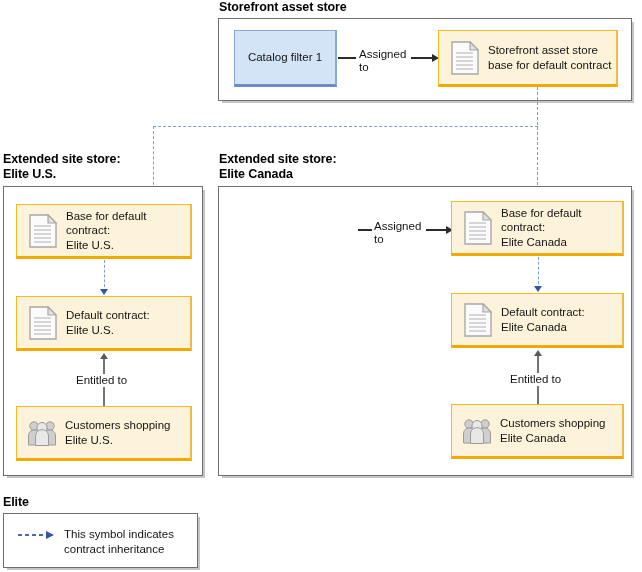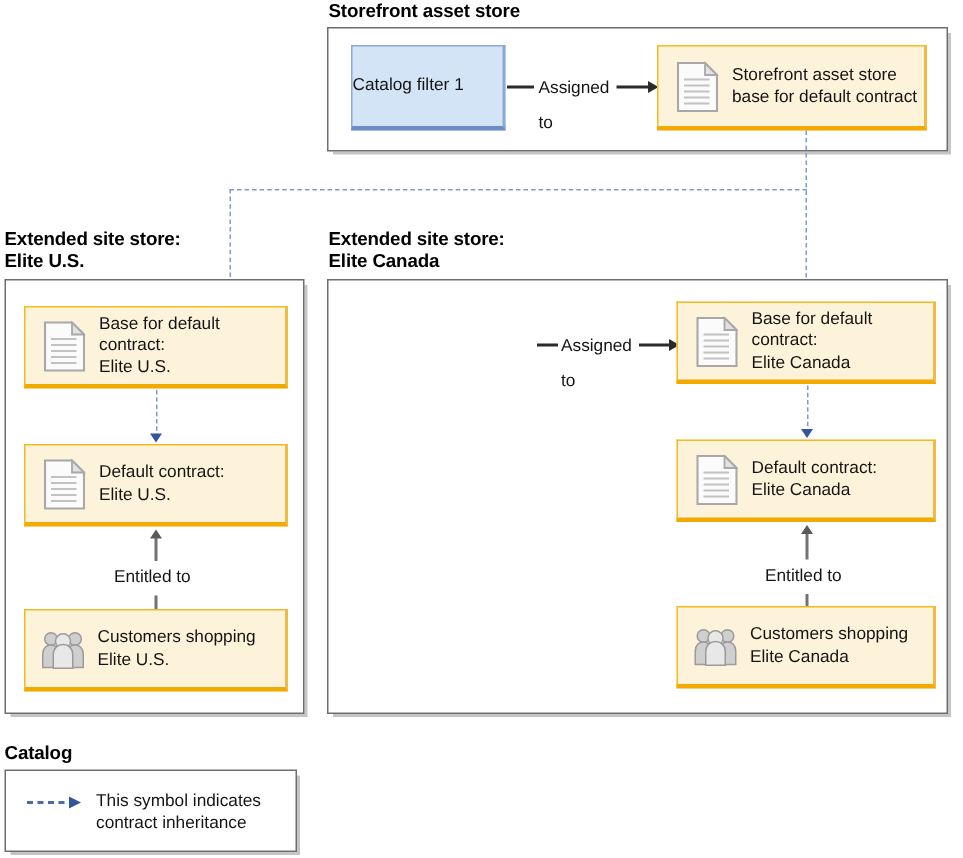--- a/index.html
+++ b/index.html
@@ -44,20 +44,21 @@
     background:#fdf3da;
     border:1px solid #f5b921;
     border-bottom:3px solid #f2a900;
     border-right:2px solid #f0bb45;
   }
   .node-blue{
     background:#d4e4f7;
     border:1px solid #8aa9d6;
     border-bottom:3px solid #6b8cc4;
     border-right:2px solid #8aa9d6;
+    justify-content:center;
   }
   .node-label{
     font-size:11.5px;
     line-height:14.5px;
     white-space:pre-line;
     color:#141414;
   }
   .node-blue .node-label{text-align:center;}
 
   
@@ -91,21 +92,21 @@
     position:absolute;width:0;
     border-left:1.6px dashed #7d9cce;
   }
   .dash-h{
     position:absolute;height:0;
     border-top:1.6px dashed #7d9cce;
   }
   .edge-label{
     position:absolute;
     font-size:11.5px;
-    line-height:23px;
+    line-height:13px;
     color:#141414;
     white-space:pre-line;
     background:#ffffff;
     padding:0 2px;
   }
   .edge-label-plain{background:transparent;}
 
   
   .legend-box{
     position:absolute;
@@ -280,21 +281,21 @@
       <path d="M1.5 26 V17 c0-4 2.6-6 5.5-6 s5.5 2 5.5 6 V26 Z" fill="#cfcfcf" stroke="#9a9a9a" stroke-width="1"></path>
       <circle cx="23" cy="7" r="4.2" fill="#cfcfcf" stroke="#9a9a9a" stroke-width="1"></circle>
       <path d="M17.5 26 V17 c0-4 2.6-6 5.5-6 s5.5 2 5.5 6 V26 Z" fill="#cfcfcf" stroke="#9a9a9a" stroke-width="1"></path>
       <circle cx="15" cy="8.5" r="5" fill="#e8e8e8" stroke="#9a9a9a" stroke-width="1"></circle>
       <path d="M8.5 26.5 V17.5 c0-4.5 3-6.8 6.5-6.8 s6.5 2.3 6.5 6.8 V26.5 Z" fill="#e8e8e8" stroke="#9a9a9a" stroke-width="1"></path>
     </svg>
     <span class="node-label">Customers shopping
 Elite Canada</span>
   </div>
 
-  <div class="section-title" style="left:3px;top:495px;width:150px;">Catalog</div>
+  <div class="section-title" style="left:3px;top:495px;width:150px;">Elite</div>
 
   <div class="legend-box" style="left:3px;top:513px;width:195px;height:55px;"></div>
 
   <svg style="position:absolute;left:18px;top:530px;" width="38" height="10" viewBox="0 0 38 10">
     <line x1="0" y1="5" x2="28" y2="5" stroke="#4a6ba8" stroke-width="2" stroke-dasharray="4,3"></line>
     <path d="M28 1 L36 5 L28 9 Z" fill="#34559e"></path>
   </svg>
   <div class="legend-text" style="left:64px;top:527px;width:125px;">This symbol indicates
 contract inheritance</div>
 

